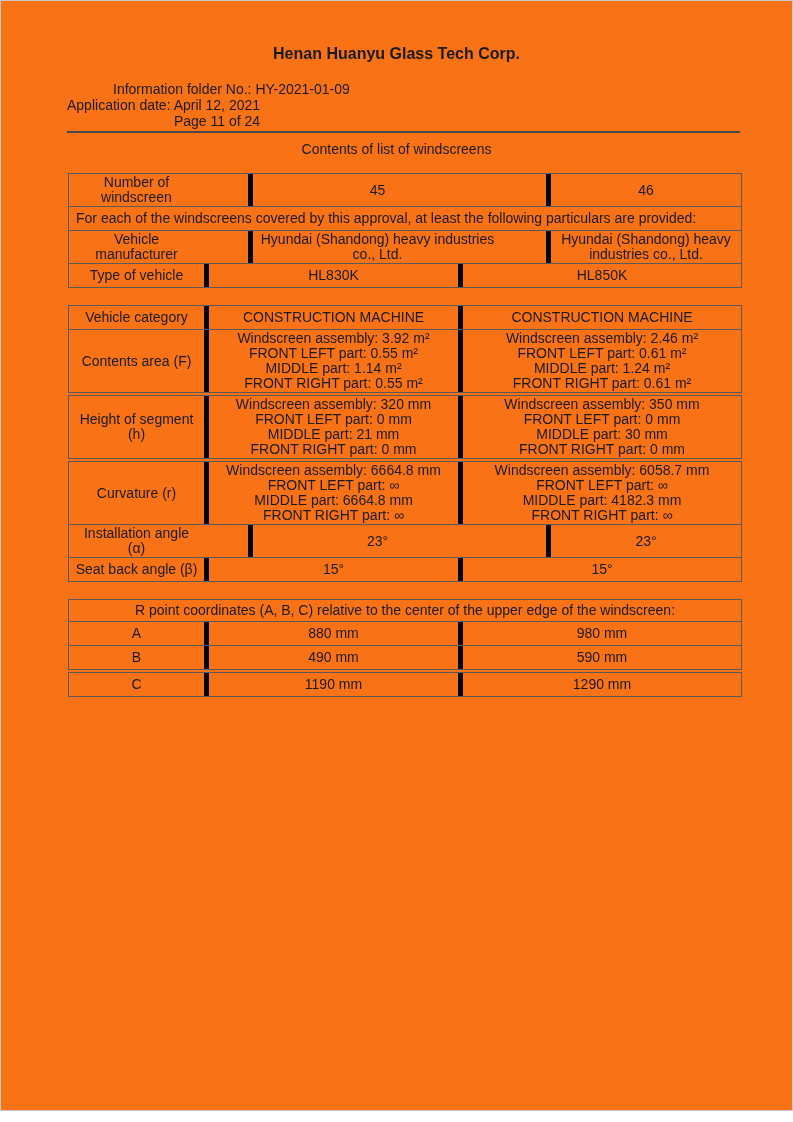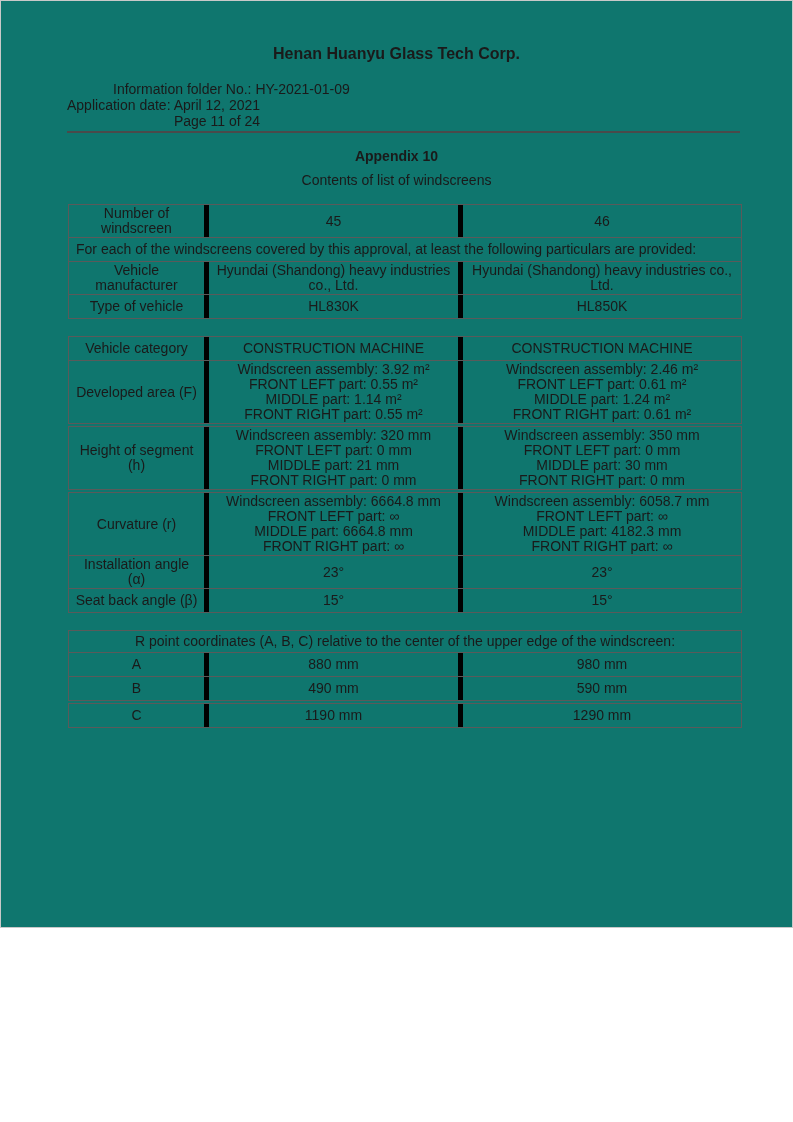--- a/index.html
+++ b/index.html
@@ -1,18 +1,18 @@
 <!DOCTYPE html>
 <html><head>
 <meta charset="utf-8">
 <style>
   html,body { margin:0; padding:0; background:#ffffff; }
   .page {
-    width:793px; height:928px; box-sizing:border-box;
-    background:#0f766e; border:1px solid #c9c9c9;
+    width:793px; height:1111px; box-sizing:border-box;
+    background:#f97316; border:1px solid #c9c9c9;
     font-family:"Liberation Sans","DejaVu Sans",sans-serif;
     color:#1a1a1a; overflow:hidden;
   }
   .company-title {
     margin:44px 0 0 0; text-align:center;
     font-size:16px; font-weight:bold; line-height:18px;
   }
   .info-row {
     margin:18px 52px 0 66px;
     display:flex; justify-content:space-between; align-items:flex-start;
@@ -26,21 +26,21 @@
 
   .tbl-wrap { margin-top:16px; }
   .tsec {
     margin-left:67px; width:674px; box-sizing:border-box;
     border:1px solid #5a5a5a;
   }
   .mt3 { margin-top:17px; }
   .mt2 { margin-top:2px; }
   .row { display:grid; grid-template-columns:135px 254px 1fr; }
   .row + .row { border-top:1px solid #5a5a5a; }
-  .rhA { min-height:31px; }  
+  .rhA { min-height:31px;gap:44px; }  
   .rhB { min-height:23px; }  
   .rhC { min-height:62px; }  
   .rhD { min-height:21px; }  
   .cell {
     display:flex; align-items:center; justify-content:center;
     text-align:center; font-size:14px; line-height:15px;
     padding:1px 5px; box-sizing:border-box; white-space:pre-line;
   }
   .cell + .cell { border-left:5px solid #000000; }
   .span { grid-column:1 / -1; }
@@ -54,21 +54,20 @@
   <h1 class="company-title">Henan Huanyu Glass Tech Corp.</h1>
 
   <div class="info-row">
     <span class="info-left">Information folder No.: HY-2021-01-09</span>
     <span class="info-right">
       <span style="display:block">Application date: April 12, 2021</span>
       <span style="display:block">Page 11 of 24</span>
     </span>
   </div>
 
-  <div class="appendix-title">Appendix 10</div>
   <div class="appendix-subtitle">Contents of list of windscreens</div>
 
   <div class="tbl-wrap">
 
     <div class="tsec">
       <div class="row rhA">
         <div class="cell">Number of windscreen</div>
         <div class="cell">45</div>
         <div class="cell">46</div>
       </div>
@@ -87,21 +86,21 @@
       </div>
     </div>
 
     <div class="tsec mt3">
       <div class="row rhB">
         <div class="cell">Vehicle category</div>
         <div class="cell">CONSTRUCTION MACHINE</div>
         <div class="cell">CONSTRUCTION MACHINE</div>
       </div>
       <div class="row rhC">
-        <div class="cell">Developed area (F)</div>
+        <div class="cell">Contents area (F)</div>
         <div class="cell">Windscreen assembly: 3.92 m²
 FRONT LEFT part: 0.55 m²
 MIDDLE part: 1.14 m²
 FRONT RIGHT part: 0.55 m²</div>
         <div class="cell">Windscreen assembly: 2.46 m²
 FRONT LEFT part: 0.61 m²
 MIDDLE part: 1.24 m²
 FRONT RIGHT part: 0.61 m²</div>
       </div>
     </div>

